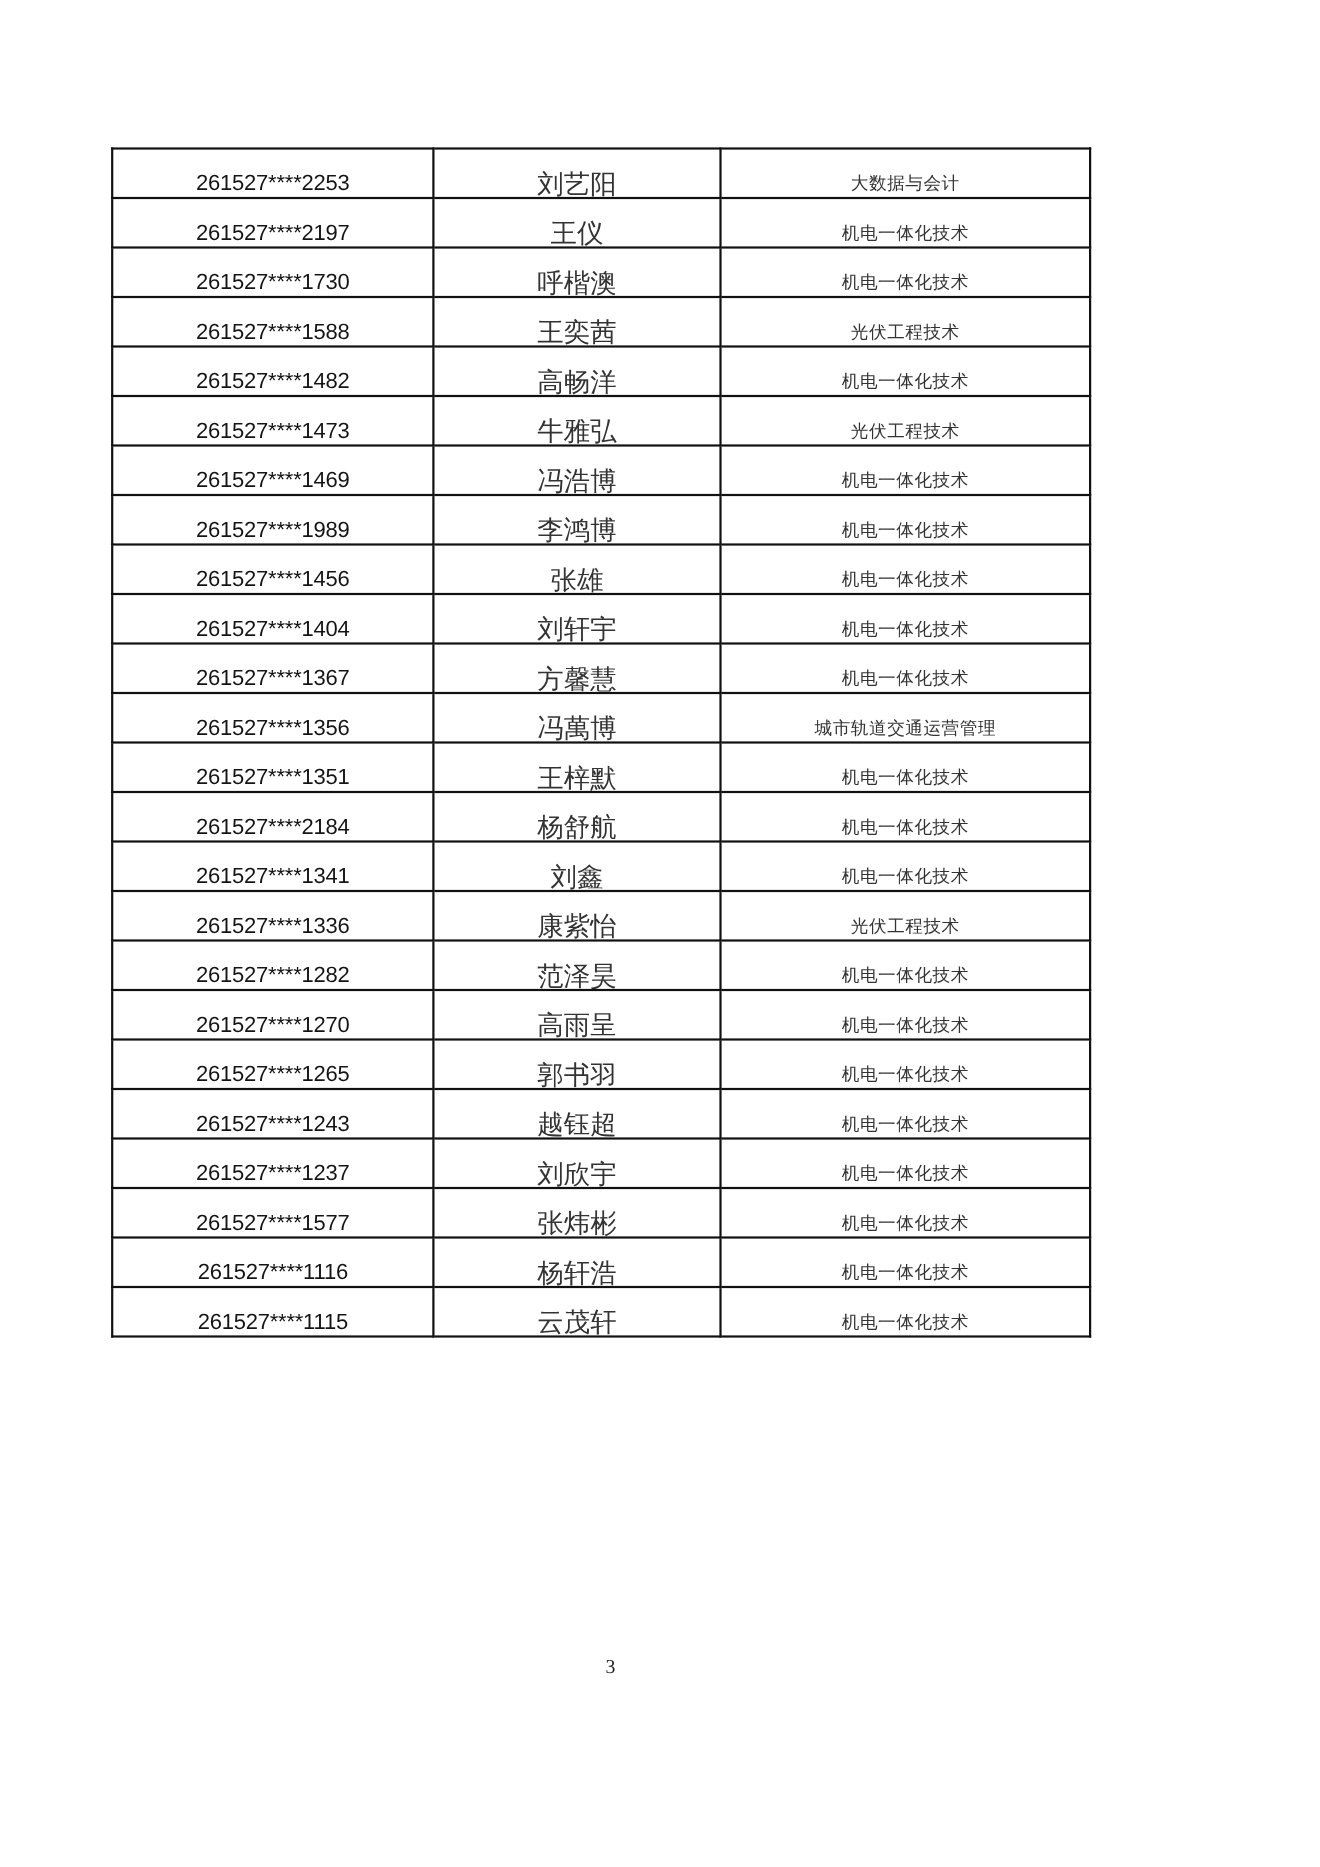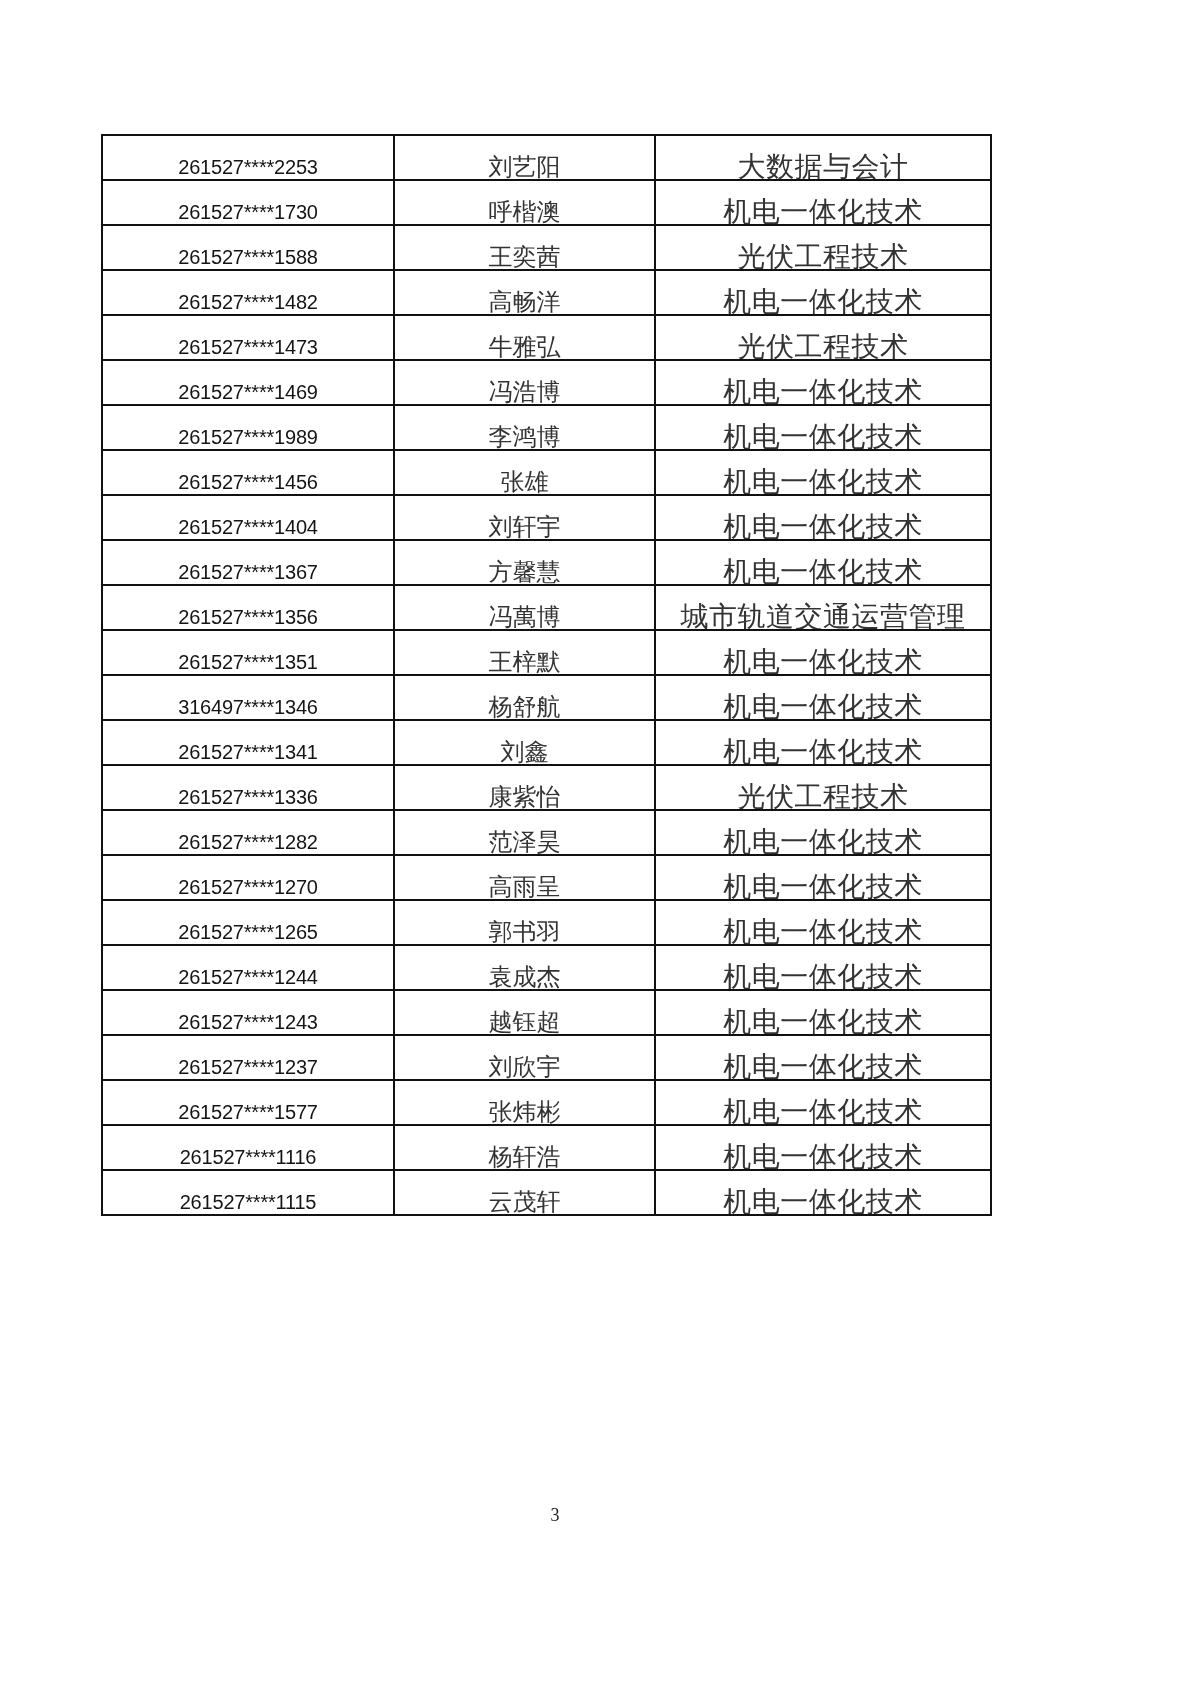--- a/index.html
+++ b/index.html
@@ -49,21 +49,21 @@
       letter-spacing: -0.2px;
       color: #141414;
     }
     td.cell-name {
       font-family: "DejaVu Serif", "Liberation Serif", serif;
       font-size: 24px;
       color: #333333;
     }
     td.cell-major {
       font-family: "DejaVu Serif", "Liberation Serif", serif;
-      font-size: 28px;
+      font-size: 16px;
       color: #333333;
       letter-spacing: 0.5px;
     }
     .page-number {
       position: absolute;
       left: 0;
       width: 1110px;
       top: 1505px;
       text-align: center;
       font-family: "Liberation Serif", "DejaVu Serif", serif;
@@ -81,20 +81,25 @@
       <col class="c-name">
       <col class="c-major">
     </colgroup>
     <tbody id="roster-body">
     <tr>
           <td class="cell-id">261527****2253</td>
           <td class="cell-name">刘艺阳</td>
           <td class="cell-major">大数据与会计</td>
         </tr>
         <tr>
+          <td class="cell-id">261527****2197</td>
+          <td class="cell-name">王仪</td>
+          <td class="cell-major">机电一体化技术</td>
+        </tr>
+        <tr>
           <td class="cell-id">261527****1730</td>
           <td class="cell-name">呼楷澳</td>
           <td class="cell-major">机电一体化技术</td>
         </tr>
         <tr>
           <td class="cell-id">261527****1588</td>
           <td class="cell-name">王奕茜</td>
           <td class="cell-major">光伏工程技术</td>
         </tr>
         <tr>
@@ -136,21 +141,21 @@
           <td class="cell-id">261527****1356</td>
           <td class="cell-name">冯萬博</td>
           <td class="cell-major">城市轨道交通运营管理</td>
         </tr>
         <tr>
           <td class="cell-id">261527****1351</td>
           <td class="cell-name">王梓默</td>
           <td class="cell-major">机电一体化技术</td>
         </tr>
         <tr>
-          <td class="cell-id">316497****1346</td>
+          <td class="cell-id">261527****2184</td>
           <td class="cell-name">杨舒航</td>
           <td class="cell-major">机电一体化技术</td>
         </tr>
         <tr>
           <td class="cell-id">261527****1341</td>
           <td class="cell-name">刘鑫</td>
           <td class="cell-major">机电一体化技术</td>
         </tr>
         <tr>
           <td class="cell-id">261527****1336</td>
@@ -163,25 +168,20 @@
           <td class="cell-major">机电一体化技术</td>
         </tr>
         <tr>
           <td class="cell-id">261527****1270</td>
           <td class="cell-name">高雨呈</td>
           <td class="cell-major">机电一体化技术</td>
         </tr>
         <tr>
           <td class="cell-id">261527****1265</td>
           <td class="cell-name">郭书羽</td>
-          <td class="cell-major">机电一体化技术</td>
-        </tr>
-        <tr>
-          <td class="cell-id">261527****1244</td>
-          <td class="cell-name">袁成杰</td>
           <td class="cell-major">机电一体化技术</td>
         </tr>
         <tr>
           <td class="cell-id">261527****1243</td>
           <td class="cell-name">越钰超</td>
           <td class="cell-major">机电一体化技术</td>
         </tr>
         <tr>
           <td class="cell-id">261527****1237</td>
           <td class="cell-name">刘欣宇</td>

